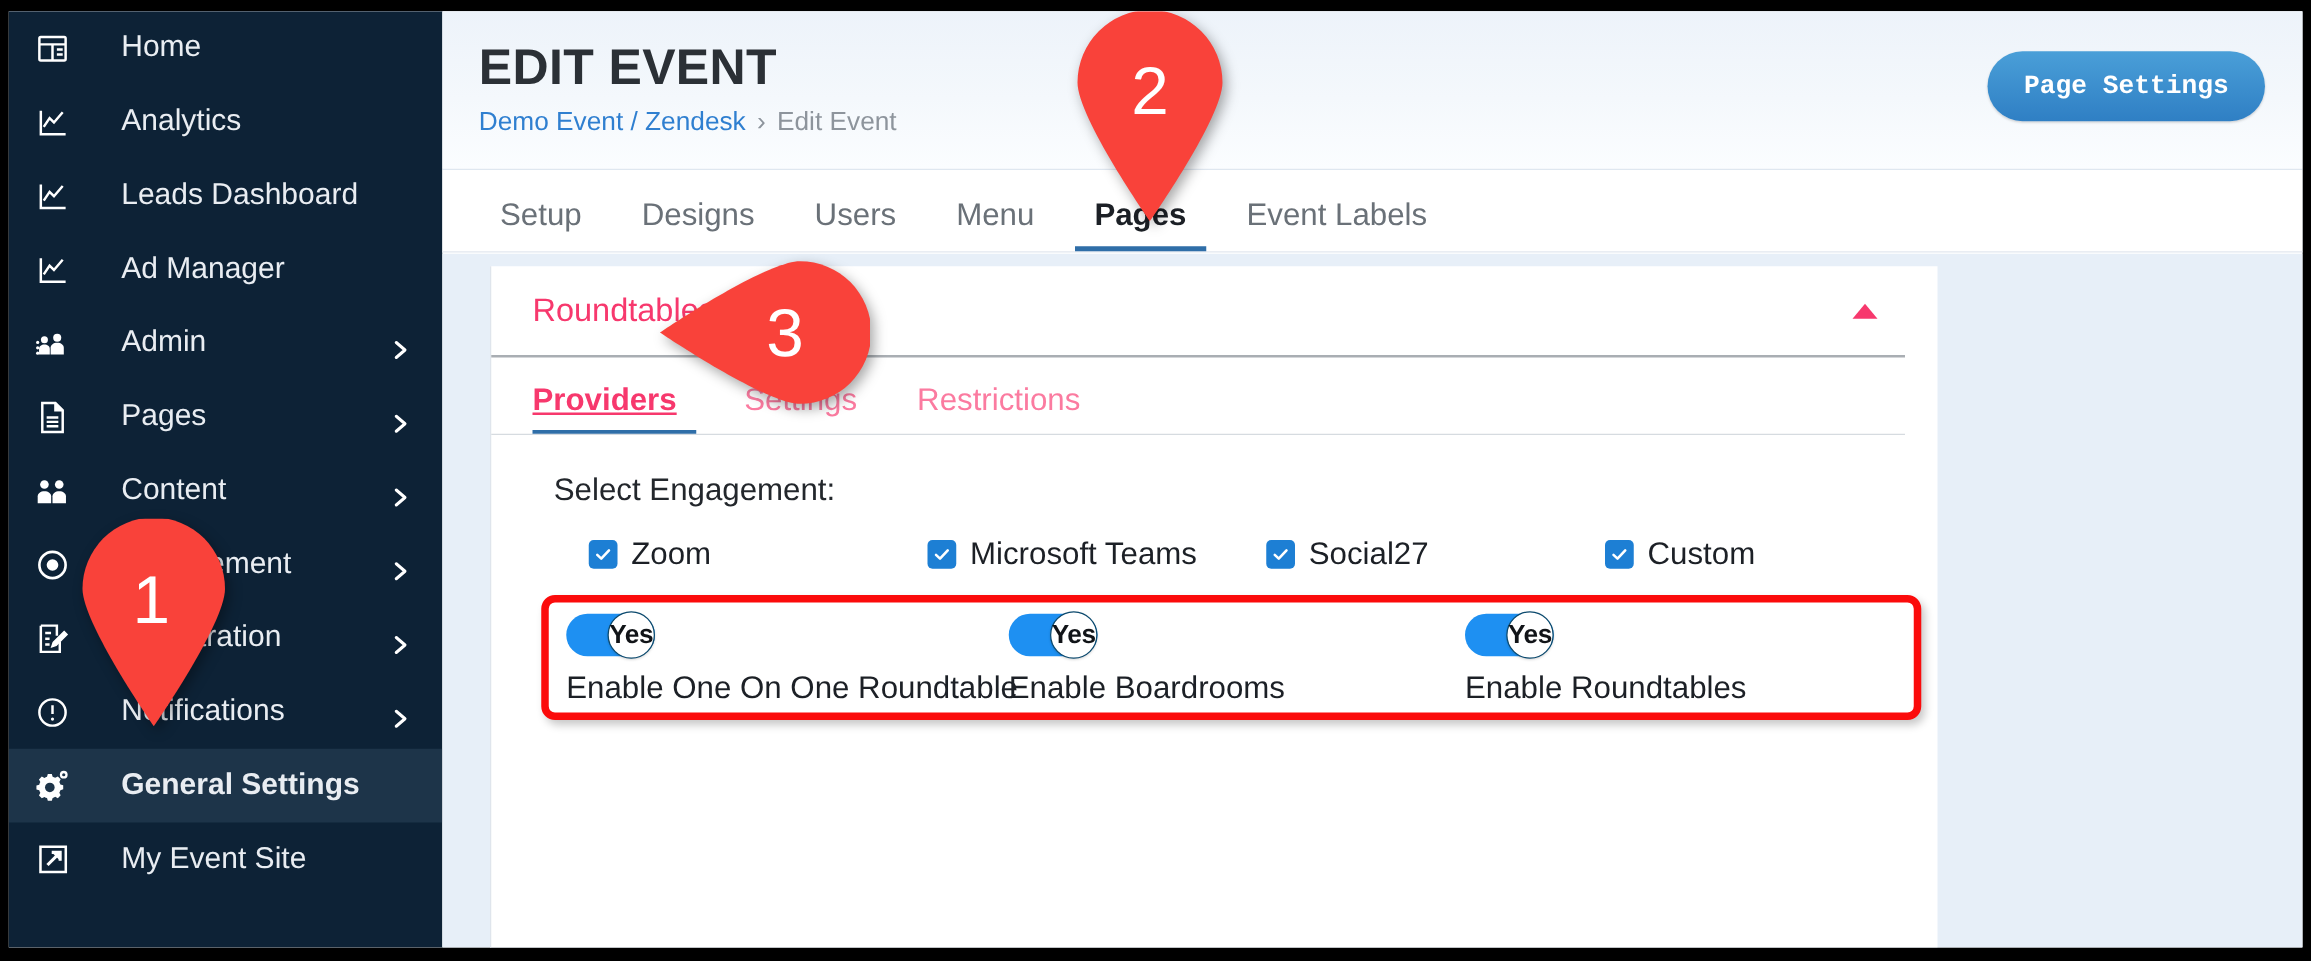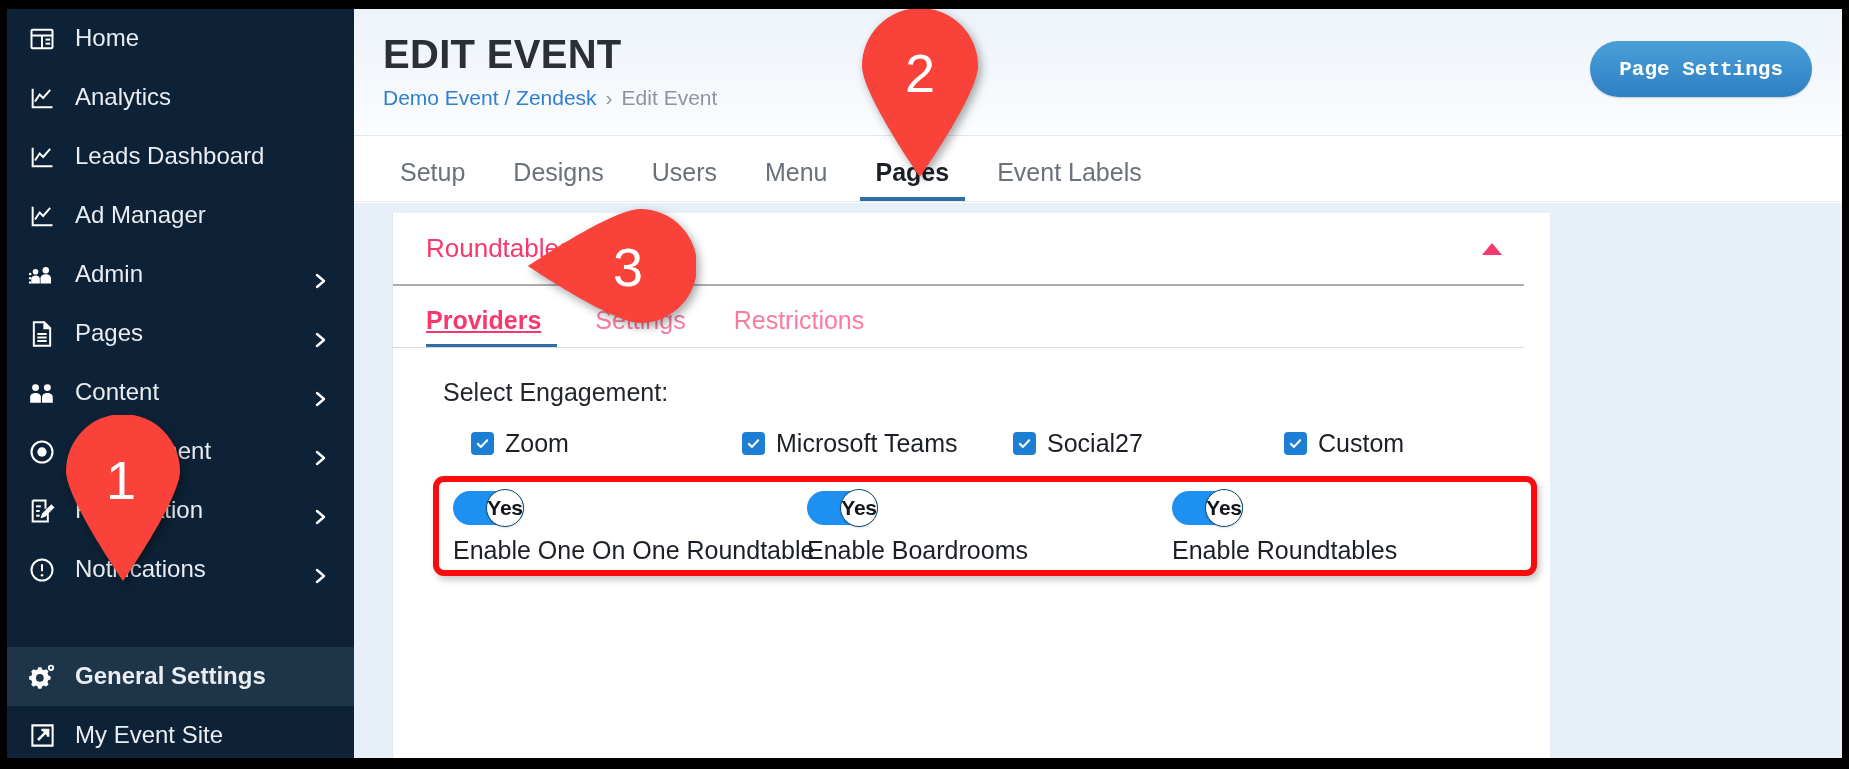--- a/index.html
+++ b/index.html
@@ -43,28 +43,28 @@
     position: relative;
     display: flex;
     align-items: center;
     height: 59px;
     padding-left: 20px;
     color: #e9edf2;
     font-size: 24px;
     font-weight: 400;
     cursor: pointer;
     white-space: nowrap;
+    gap: 22px;
   }
   .nav-item.active {
     background: #1c3santa;
   }
   .nav-item.active {
     background: #1d3449;
     font-weight: 700;
-    margin-top: 48px;
   }
   .nav-icon {
     width: 30px;
     height: 30px;
     margin-right: 18px;
     flex: 0 0 30px;
     display: flex;
     align-items: center;
     justify-content: center;
     color: #ffffff;

